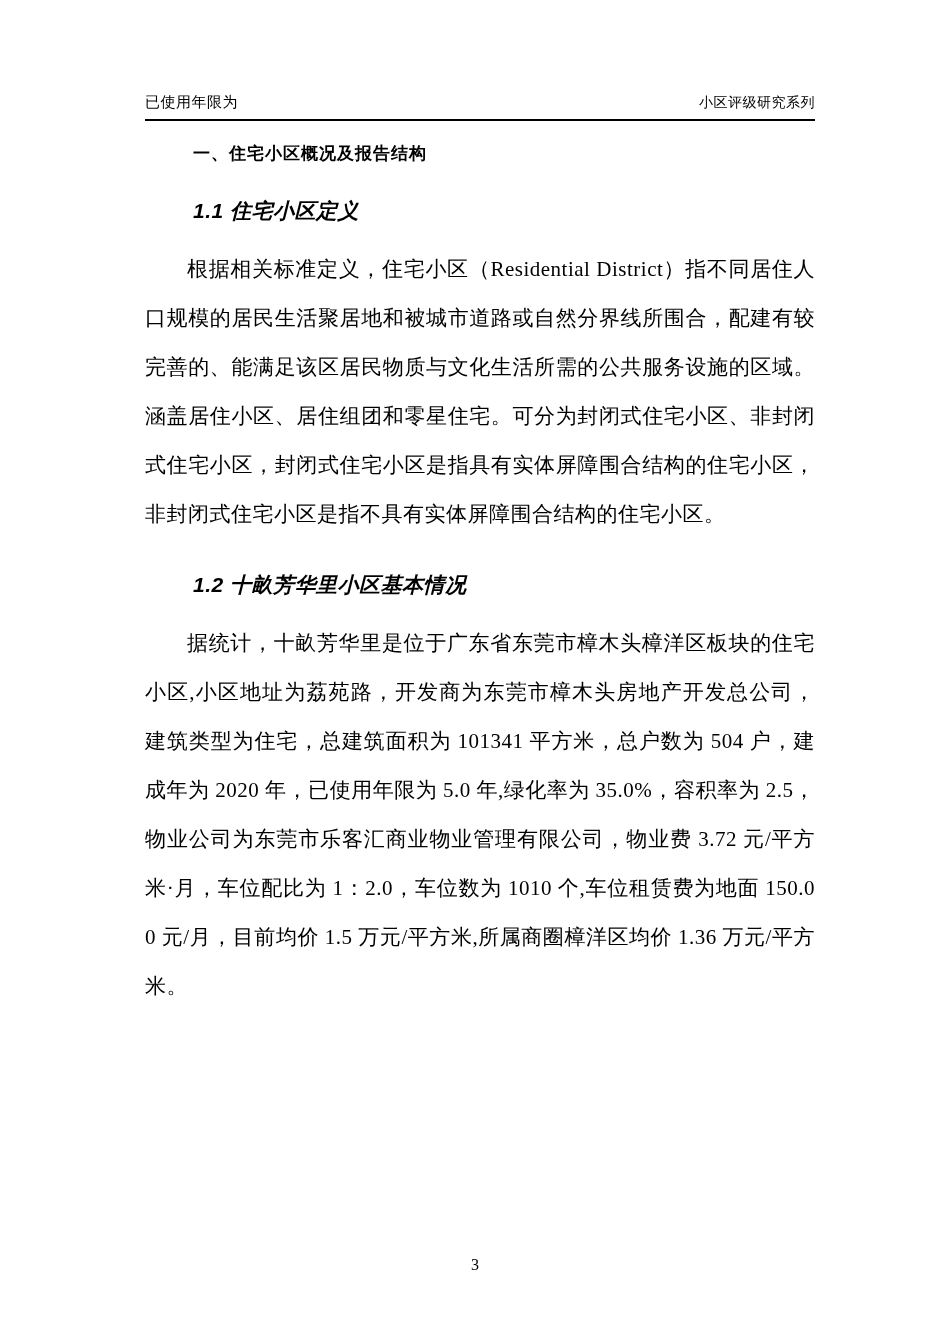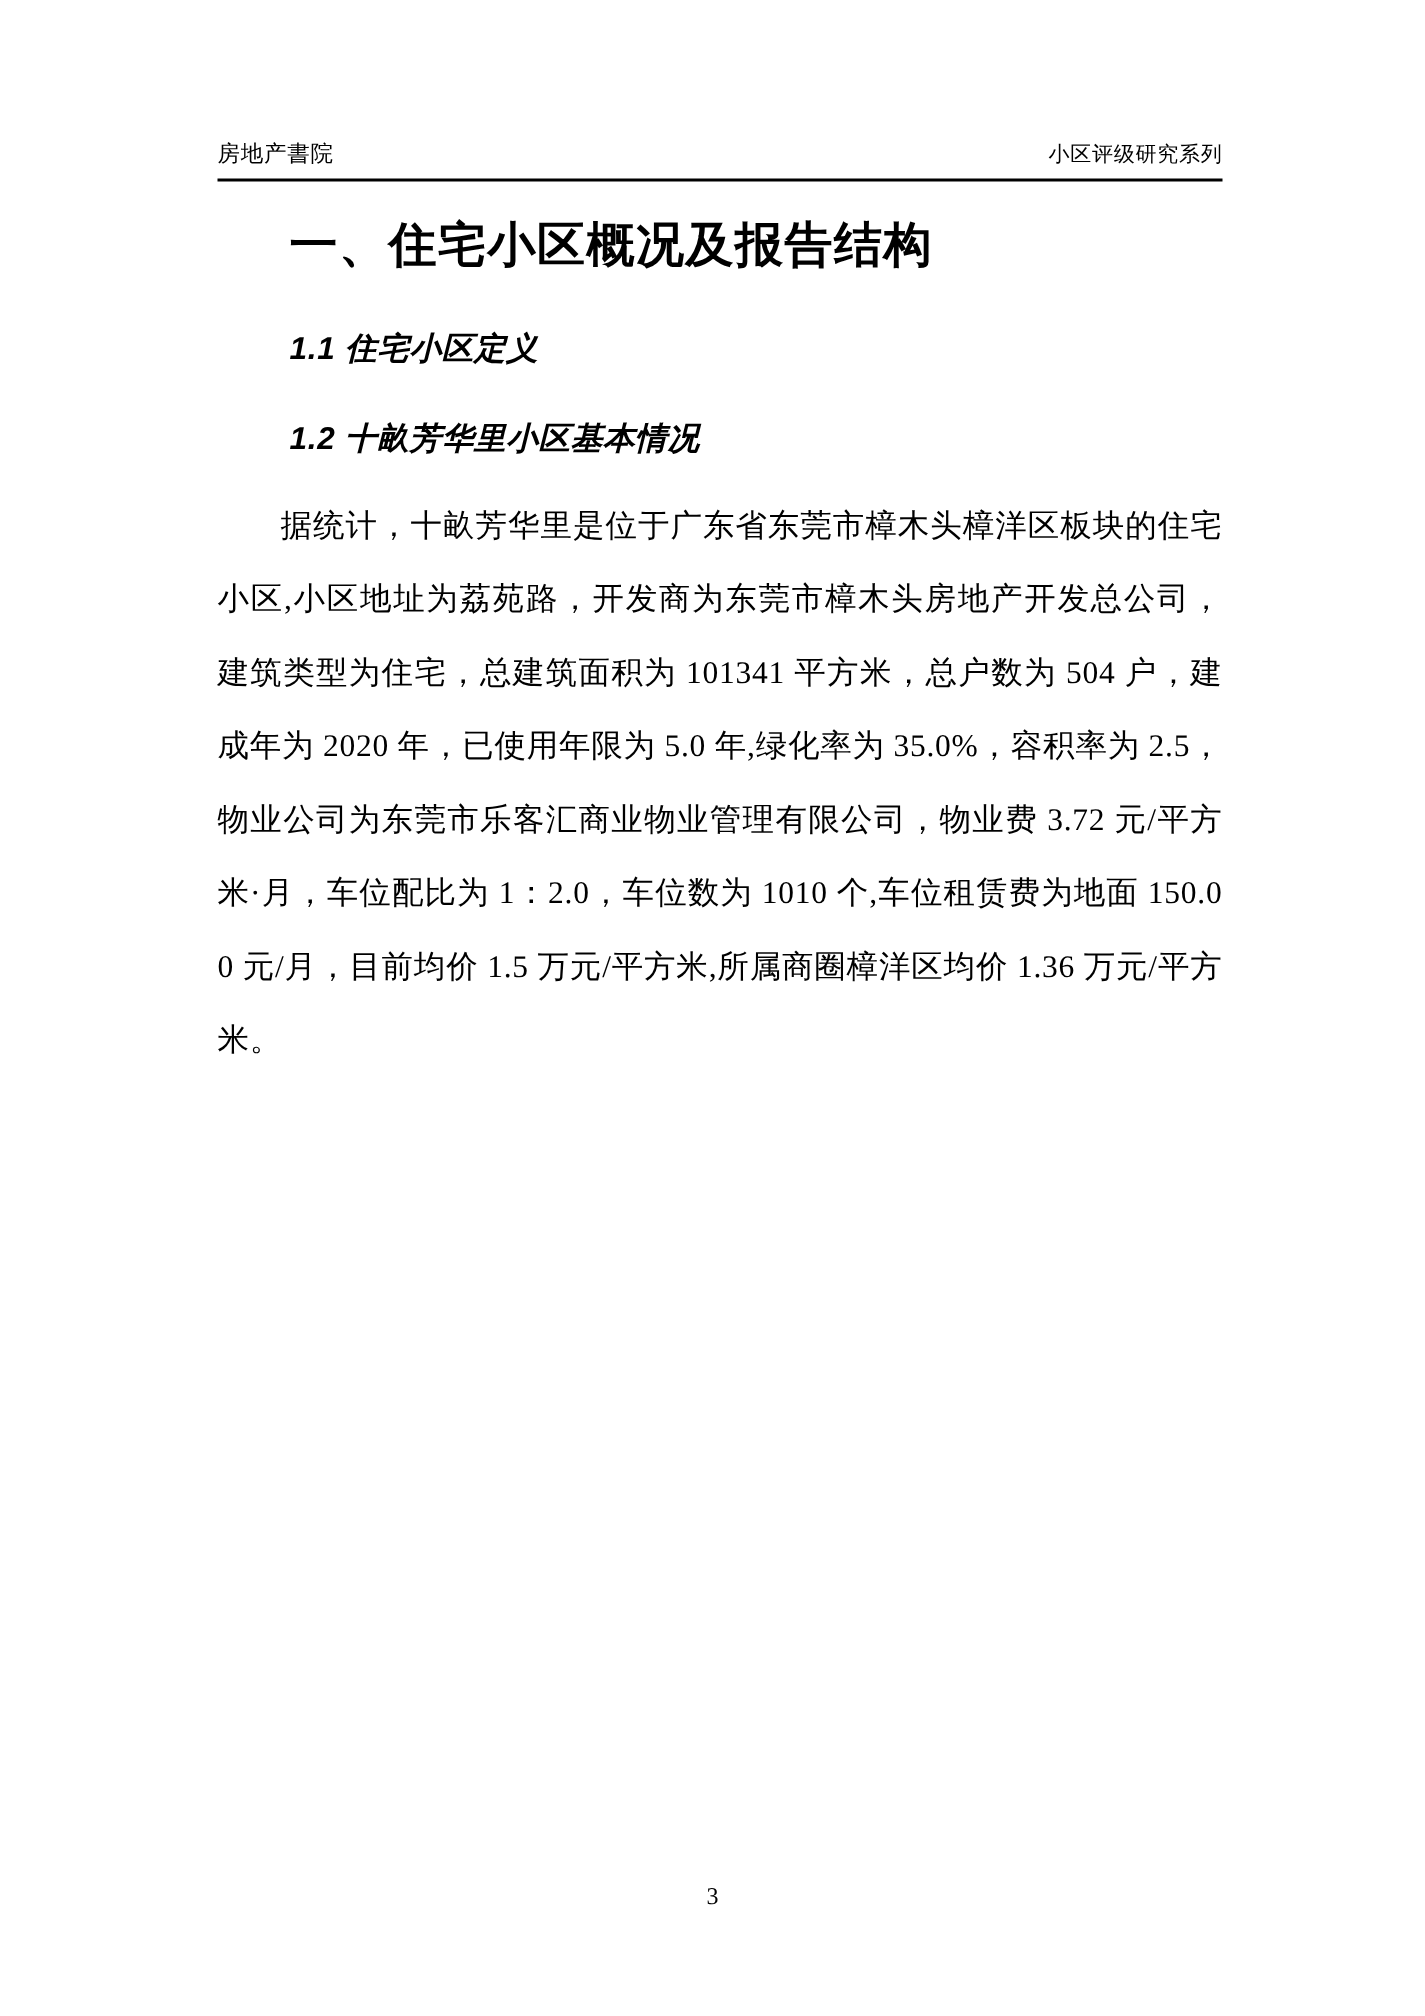--- a/index.html
+++ b/index.html
@@ -31,21 +31,21 @@
   }
   .header .hdr-left { font-size: 15px; }
   .header .hdr-right { font-size: 14px; margin-top: 40px; }
   .content {
     position: absolute;
     top: 90px;
     left: 145px;
     width: 670px;
   }
   h1.chapter {
-    font-size: 32px;
+    font-size: 17px;
     font-weight: 700;
     margin: 52px 0 0 48px;
     font-family: "Liberation Sans", "DejaVu Sans", sans-serif;
     letter-spacing: 1px;
   }
   h2.section {
     font-size: 21px;
     font-weight: 700;
     margin: 32px 0 0 48px;
     font-family: "Liberation Sans", "DejaVu Sans", sans-serif;
@@ -73,30 +73,31 @@
     text-align: center;
     font-size: 16px;
   }
 </style>
 </head>
 <body>
 
 <div class="page">
 
   <div class="header">
-    <span class="hdr-left">房地产書院</span>
+    <span class="hdr-left">已使用年限为</span>
     <span class="hdr-right">小区评级研究系列</span>
   </div>
 
   <div class="content">
 
     <h1 class="chapter">一、住宅小区概况及报告结构</h1>
 
     <h2 class="section">1.1 住宅小区定义</h2>
 
+    <p class="body-para">根据相关标准定义，住宅小区（Residential District）指不同居住人口规模的居民生活聚居地和被城市道路或自然分界线所围合，配建有较完善的、能满足该区居民物质与文化生活所需的公共服务设施的区域。涵盖居住小区、居住组团和零星住宅。可分为封闭式住宅小区、非封闭式住宅小区，封闭式住宅小区是指具有实体屏障围合结构的住宅小区，非封闭式住宅小区是指不具有实体屏障围合结构的住宅小区。</p>
 
     <h2 class="section">1.2 十畝芳华里小区基本情况</h2>
 
     <p class="body-para">据统计，十畝芳华里是位于广东省东莞市樟木头樟洋区板块的住宅小区,小区地址为荔苑路，开发商为东莞市樟木头房地产开发总公司，建筑类型为住宅，总建筑面积为 101341 平方米，总户数为 504 户，建成年为 2020 年，已使用年限为 5.0 年,绿化率为 35.0%，容积率为 2.5，物业公司为东莞市乐客汇商业物业管理有限公司，物业费 3.72 元/平方米·月，车位配比为 1：2.0，车位数为 1010 个,车位租赁费为地面 150.00 元/月，目前均价 1.5 万元/平方米,所属商圈樟洋区均价 1.36 万元/平方米。</p>
 
 
 
   </div>
 
   <div class="footer">

